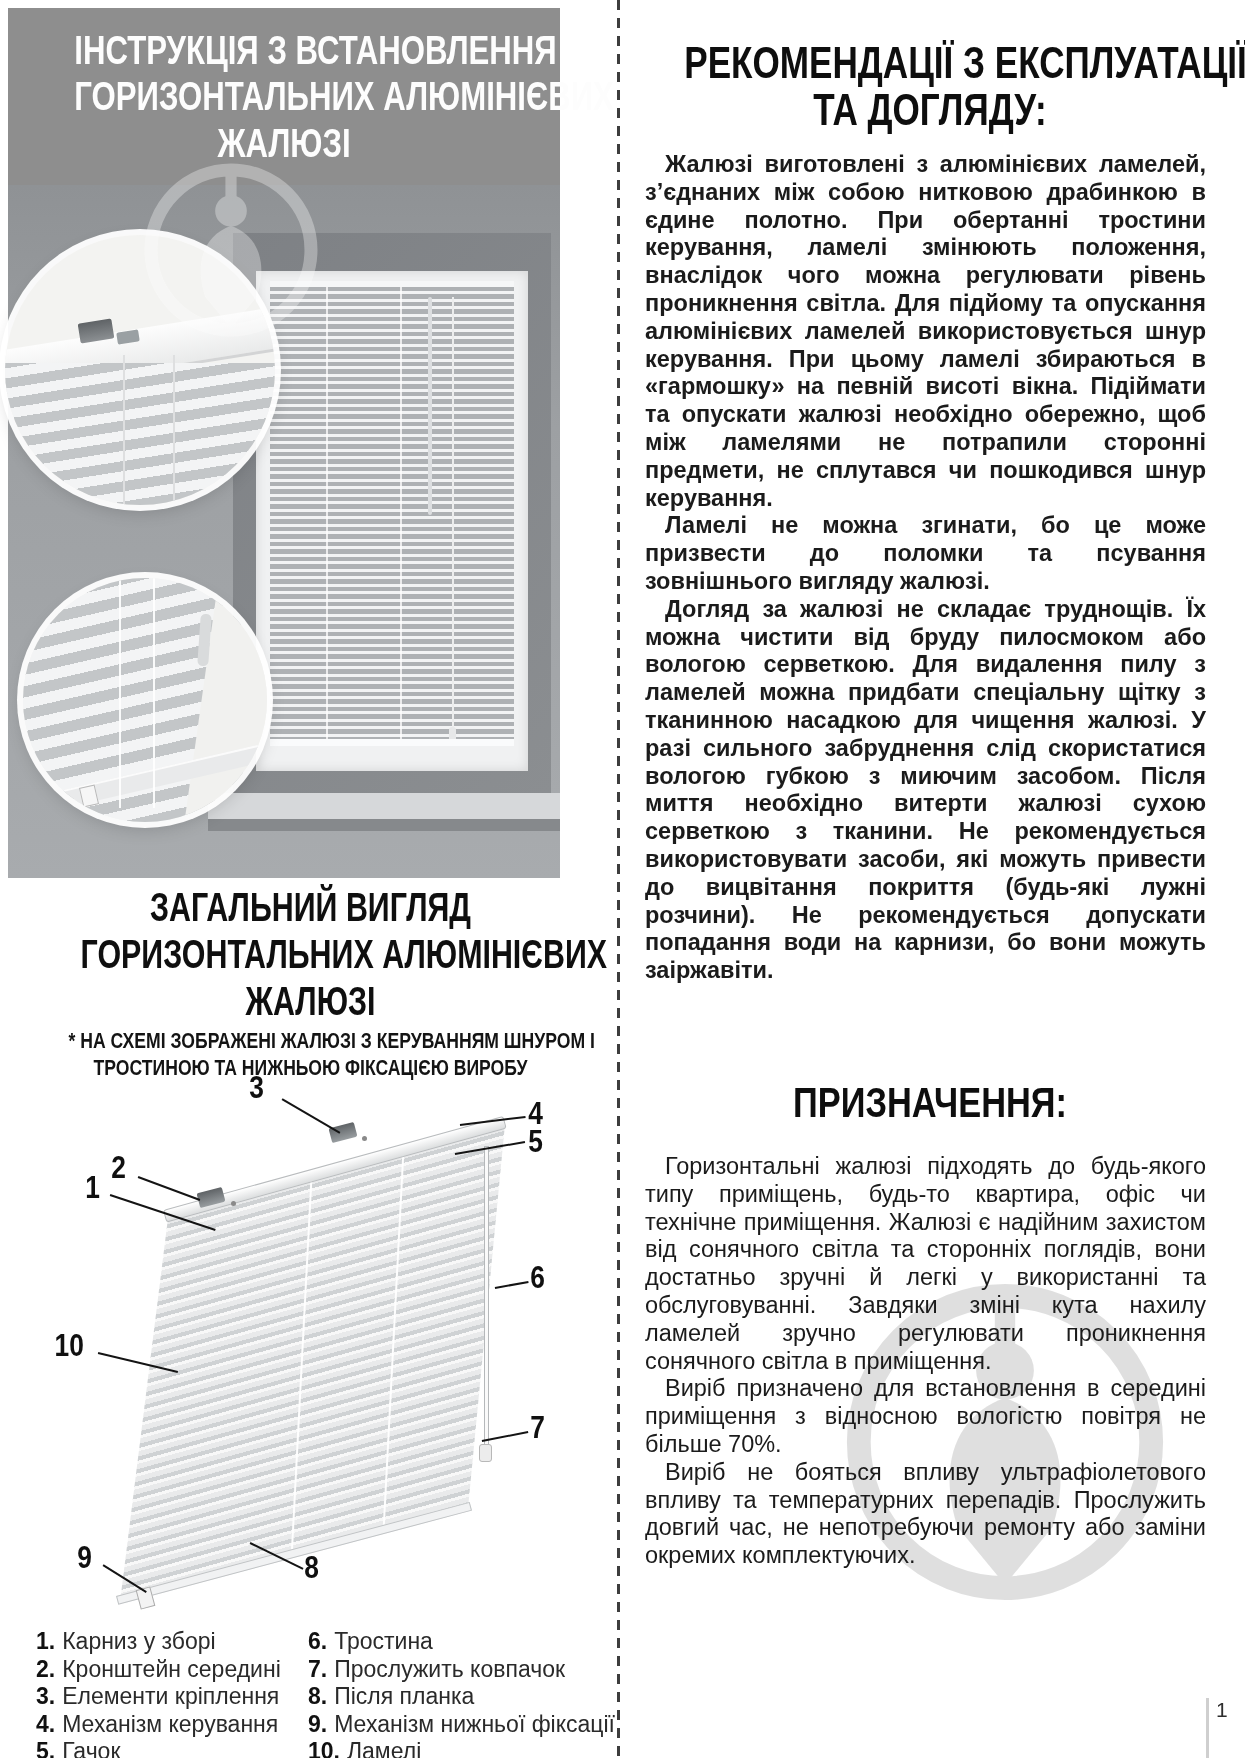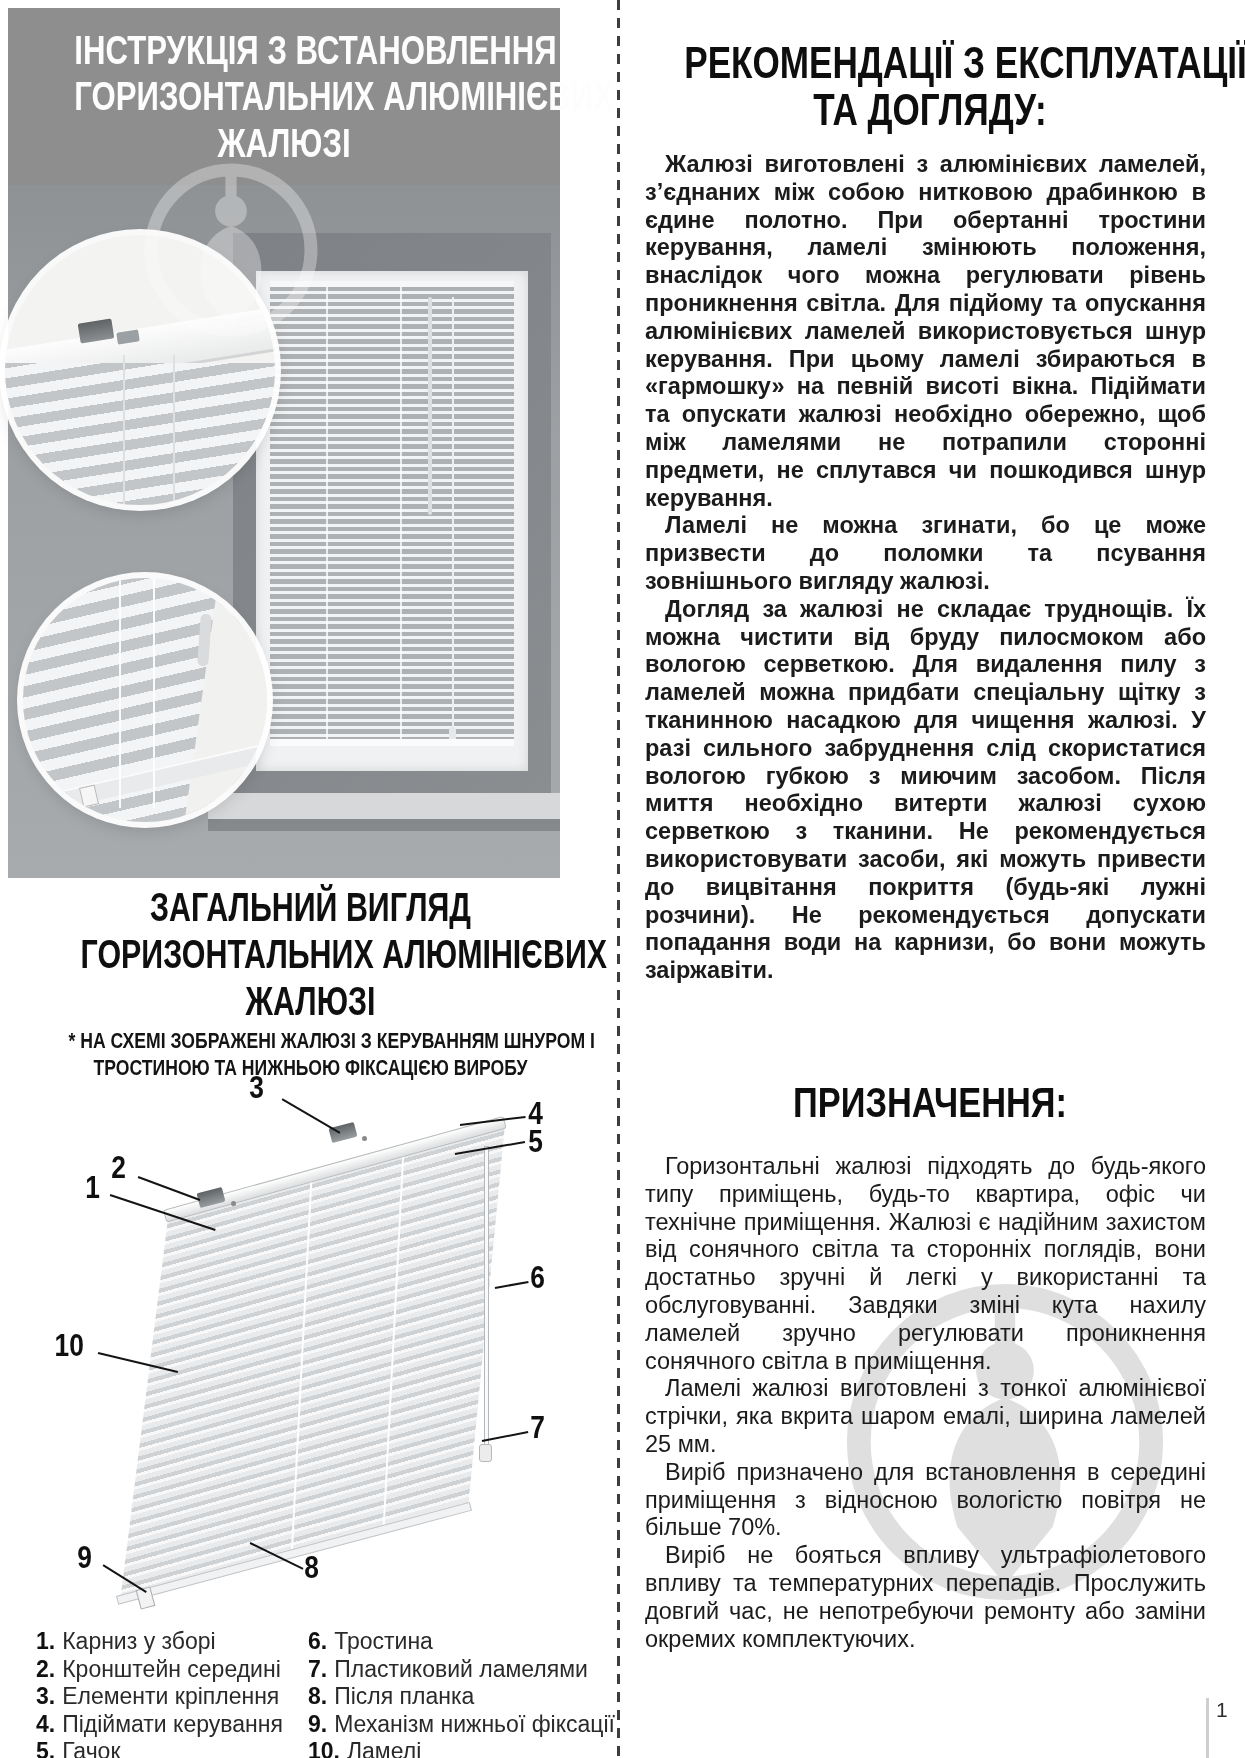--- a/index.html
+++ b/index.html
@@ -256,26 +256,26 @@
     <div class="co co8">8</div>
     <div class="co co9">9</div>
     <div class="co co10">10</div>
   </div>
 
   <div class="legend">
     <div class="leg-col leg-col1">
       <div class="leg-item"><b>1.</b><span>Карниз у зборі</span></div>
       <div class="leg-item"><b>2.</b><span>Кронштейн середині</span></div>
       <div class="leg-item"><b>3.</b><span>Елементи кріплення</span></div>
-      <div class="leg-item"><b>4.</b><span>Підіймати керування</span></div>
+      <div class="leg-item"><b>4.</b><span>Механізм керування</span></div>
       <div class="leg-item"><b>5.</b><span>Гачок</span></div>
     </div>
     <div class="leg-col leg-col2">
       <div class="leg-item"><b>6.</b><span>Тростина</span></div>
-      <div class="leg-item"><b>7.</b><span>Пластиковий ламелями</span></div>
+      <div class="leg-item"><b>7.</b><span>Прослужить ковпачок</span></div>
       <div class="leg-item"><b>8.</b><span>Після планка</span></div>
       <div class="leg-item"><b>9.</b><span>Механізм нижньої фіксації</span></div>
       <div class="leg-item"><b>10.</b><span>Ламелі</span></div>
     </div>
   </div>
 
   <div class="wm wm-paper">
     <svg viewBox="0 0 200 200" aria-hidden="true">
       <circle cx="100" cy="100" r="86" fill="none" stroke="currentColor" stroke-width="14"></circle>
       <rect x="94" y="16" width="12" height="28" fill="currentColor"></rect>
@@ -292,21 +292,20 @@
   <div class="rc-text rc-care">
     <p>Жалюзі виготовлені з алюмінієвих ламелей, з’єднаних між собою нитковою драбинкою в єдине полотно. При обертанні тростини керування, ламелі змінюють положення, внаслідок чого можна регулювати рівень проникнення світла. Для підйому та опускання алюмінієвих ламелей використовується шнур керування. При цьому ламелі збираються в «гармошку» на певній висоті вікна. Підіймати та опускати жалюзі необхідно обережно, щоб між ламелями не потрапили сторонні предмети, не сплутався чи пошкодився шнур керування.</p>
     <p>Ламелі не можна згинати, бо це може призвести до поломки та псування зовнішнього вигляду жалюзі.</p>
     <p>Догляд за жалюзі не складає труднощів. Їх можна чистити від бруду пилосмоком або вологою серветкою. Для видалення пилу з ламелей можна придбати спеціальну щітку з тканинною насадкою для чищення жалюзі. У разі сильного забруднення слід скористатися вологою губкою з миючим засобом. Після миття необхідно витерти жалюзі сухою серветкою з тканини. Не рекомендується використовувати засоби, які можуть привести до вицвітання покриття (будь-які лужні розчини). Не рекомендується допускати попадання води на карнизи, бо вони можуть заіржавіти.</p>
   </div>
 
   <div class="rc-title2">ПРИЗНАЧЕННЯ:</div>
 
   <div class="rc-text rc-purpose">
     <p>Горизонтальні жалюзі підходять до будь-якого типу приміщень, будь-то квартира, офіс чи технічне приміщення. Жалюзі є надійним захистом від сонячного світла та сторонніх поглядів, вони достатньо зручні й легкі у використанні та обслуговуванні. Завдяки зміні кута нахилу ламелей зручно регулювати проникнення сонячного світла в приміщення.</p>
-    <p>Ламелі жалюзі виготовлені з тонкої алюмінієвої стрічки, яка вкрита шаром емалі, ширина ламелей 25 мм.</p>
     <p>Виріб призначено для встановлення в середині приміщення з відносною вологістю повітря не більше 70%.</p>
     <p>Виріб не бояться впливу ультрафіолетового впливу та температурних перепадів. Прослужить довгий час, не непотребуючи ремонту або заміни окремих комплектуючих.</p>
   </div>
 
   <div class="pagenum-line"></div>
   <div class="pagenum">1</div>
 
 </div>
 
 </body></html>

